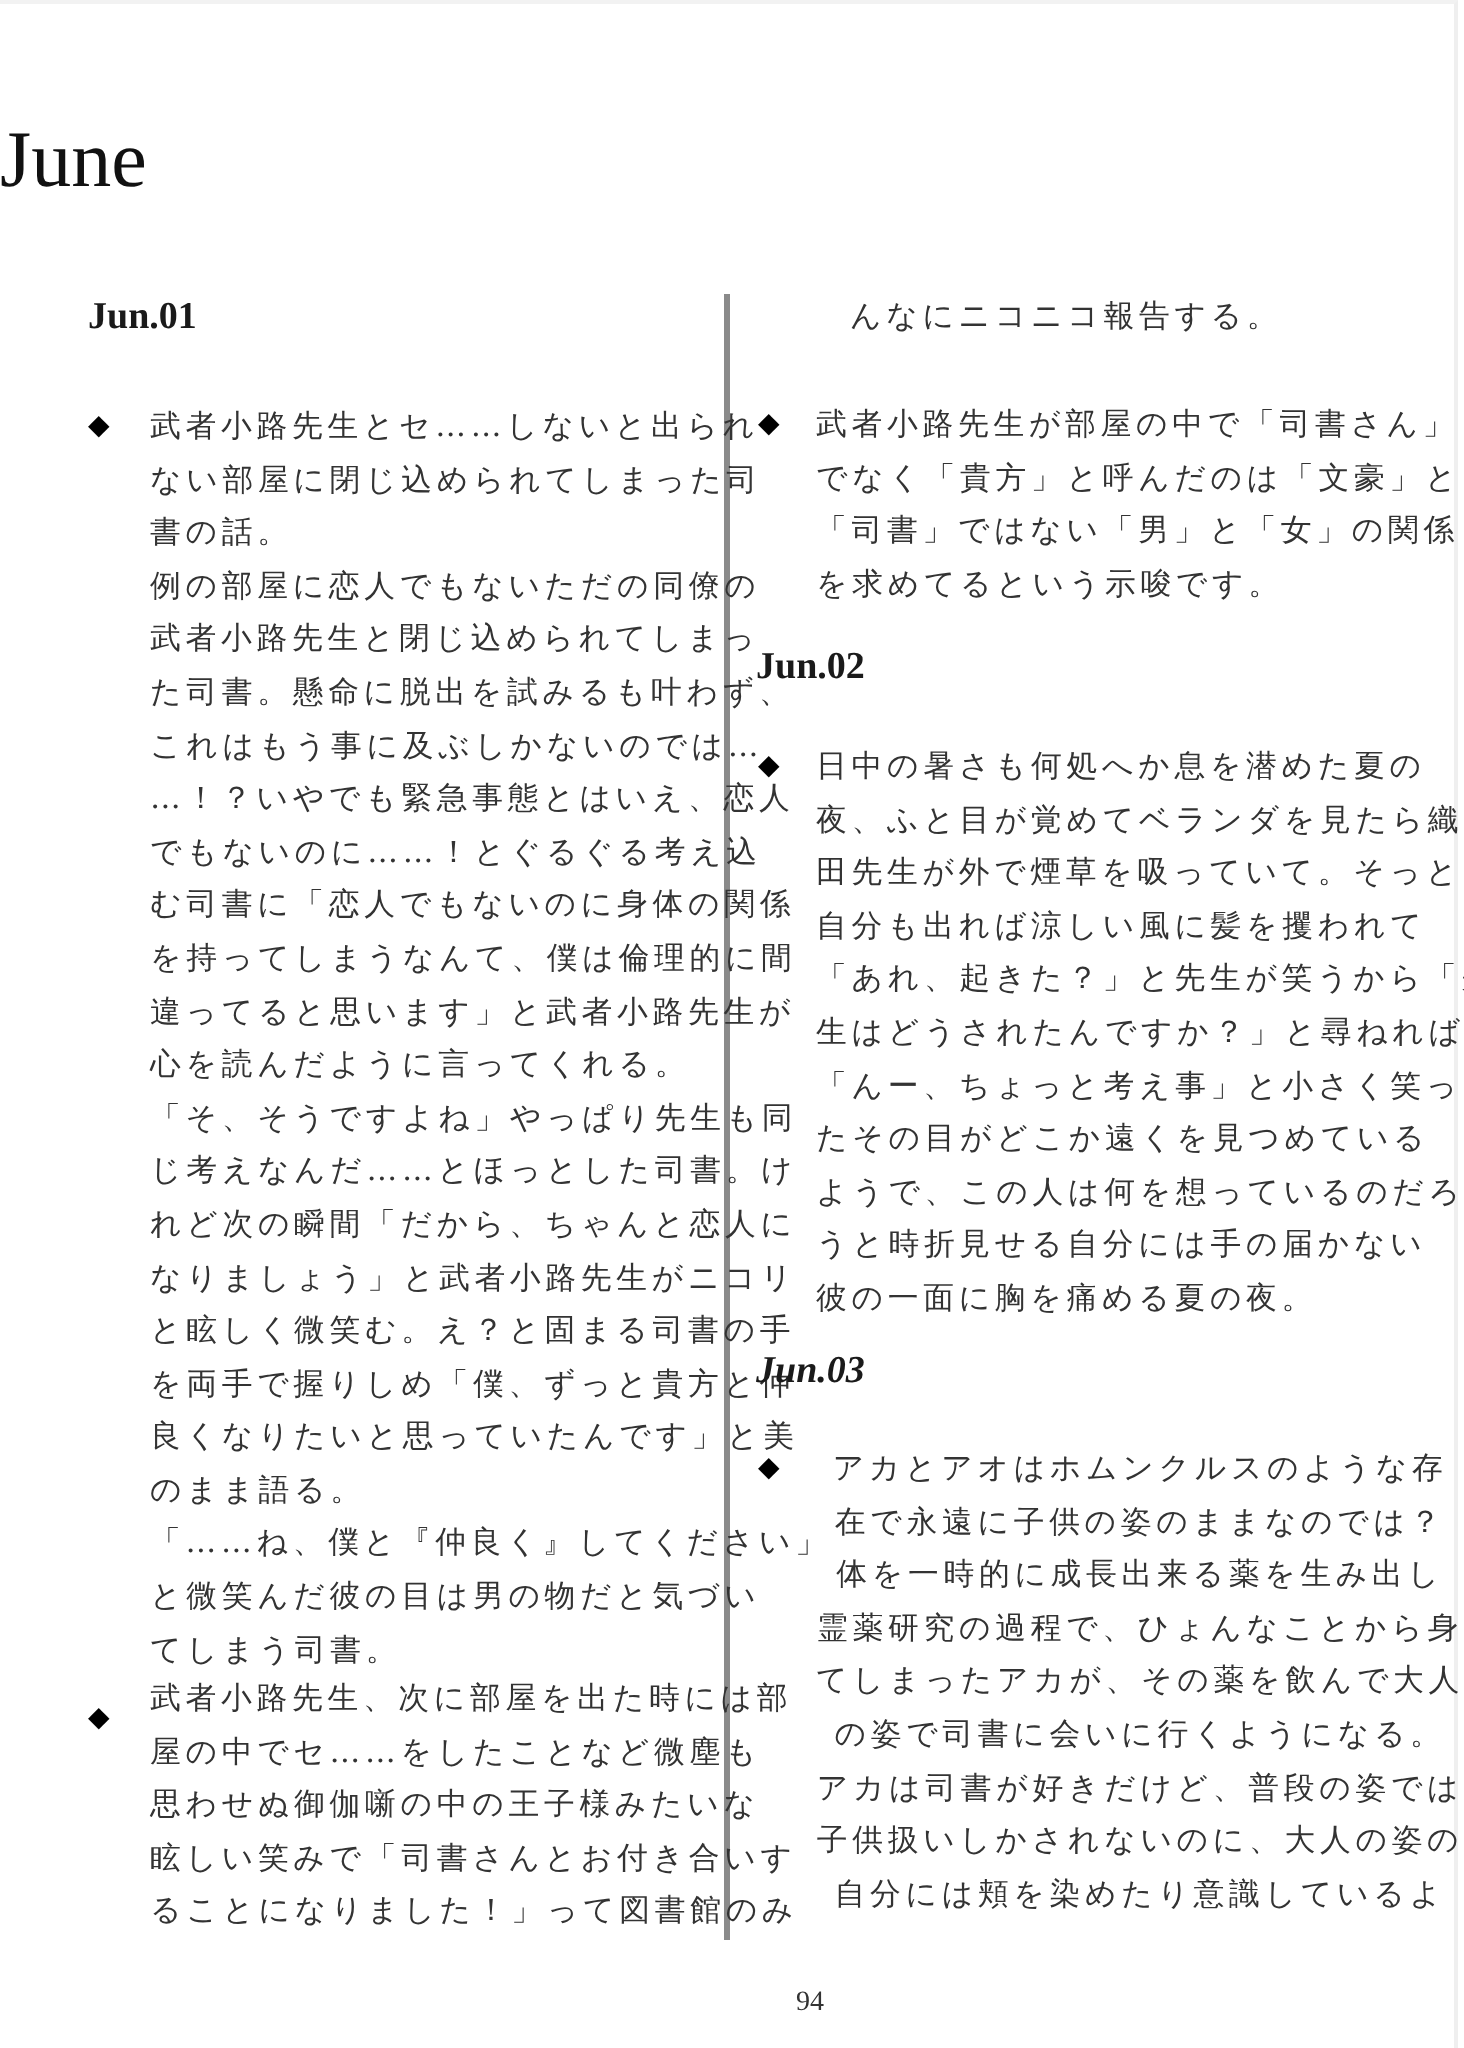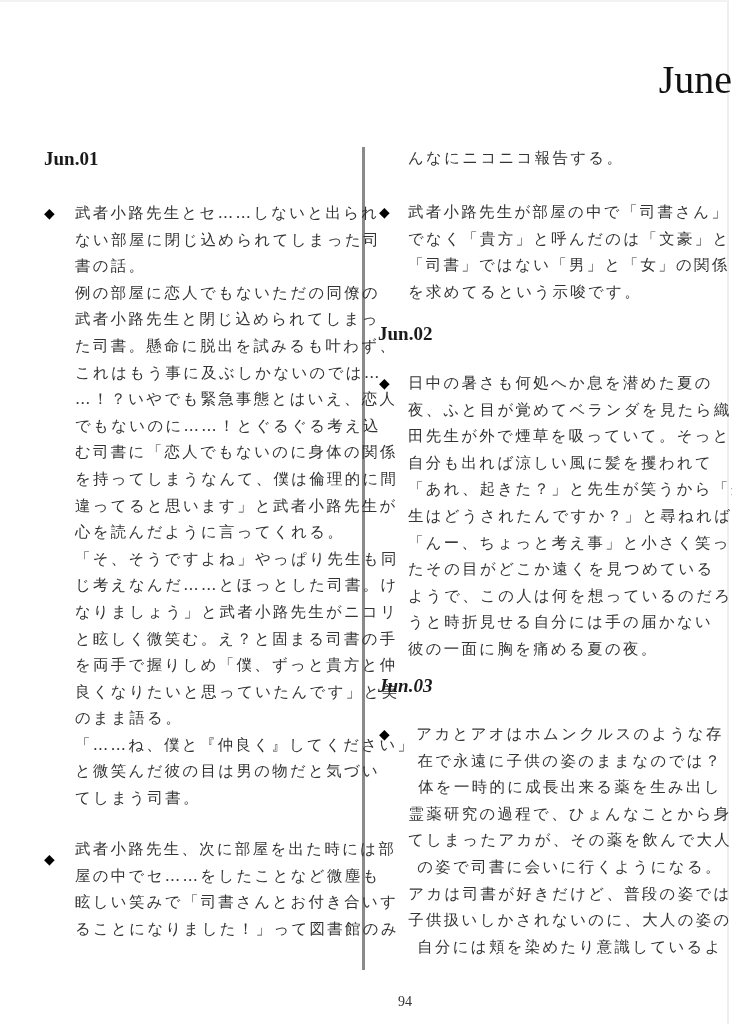--- a/index.html
+++ b/index.html
@@ -7,21 +7,21 @@
     width: 732px; height: 1024px; position: relative; overflow: hidden;
     font-family: "DejaVu Serif", "Liberation Serif", serif;
     color: #2a2a2a;
   }
   .page-border {
     position: absolute; left: 0; top: 0; width: 729px; height: 1024px;
     border-right: 2px solid #efefef; border-top: 2px solid #f2f2f2;
     box-sizing: border-box; pointer-events: none;
   }
   .title {
-    position: absolute; left: 0; width: 732px; top: 56px; text-align: right;
+    position: absolute; left: 0; width: 732px; top: 56px; text-align: left;
     font-family: "Liberation Serif", serif; font-size: 40px; color: #111;
     letter-spacing: 0px;
   }
   .divider {
     position: absolute; left: 362px; top: 147px; width: 3px; height: 823px;
     background: #8a8a8a;
   }
   .col { position: absolute; top: 0; }
   .col-left { left: 0; width: 362px; }
   .col-right { left: 365px; width: 367px; }
@@ -66,44 +66,46 @@
       <span class="line">た司書。懸命に脱出を試みるも叶わず、</span>
       <span class="line">これはもう事に及ぶしかないのでは…</span>
       <span class="line">…！？いやでも緊急事態とはいえ、恋人</span>
       <span class="line">でもないのに……！とぐるぐる考え込</span>
       <span class="line">む司書に「恋人でもないのに身体の関係</span>
       <span class="line">を持ってしまうなんて、僕は倫理的に間</span>
       <span class="line">違ってると思います」と武者小路先生が</span>
       <span class="line">心を読んだように言ってくれる。</span>
       <span class="line">「そ、そうですよね」やっぱり先生も同</span>
       <span class="line">じ考えなんだ……とほっとした司書。け</span>
+      <span class="line">れど次の瞬間「だから、ちゃんと恋人に</span>
       <span class="line">なりましょう」と武者小路先生がニコリ</span>
       <span class="line">と眩しく微笑む。え？と固まる司書の手</span>
       <span class="line">を両手で握りしめ「僕、ずっと貴方と仲</span>
       <span class="line">良くなりたいと思っていたんです」と美</span>
       <span class="line">のまま語る。</span>
       <span class="line">「……ね、僕と『仲良く』してください」</span>
       <span class="line">と微笑んだ彼の目は男の物だと気づい</span>
       <span class="line">てしまう司書。</span>
     </div>
   </div>
 
   <div class="entry">
     <span class="bullet" style="left:44px; top:846px;">◆</span>
     <div class="lines" style="left:75px; top:836px;">
       <span class="line">武者小路先生、次に部屋を出た時には部</span>
       <span class="line">屋の中でセ……をしたことなど微塵も</span>
+      <span class="line">思わせぬ御伽噺の中の王子様みたいな</span>
       <span class="line">眩しい笑みで「司書さんとお付き合いす</span>
       <span class="line">ることになりました！」って図書館のみ</span>
     </div>
   </div>
 </div>
 
 <div class="col col-right">
-  <div class="lines" style="left:43px; top:145px;">
+  <div class="lines" style="left:60px; top:145px;">
     <span class="line">んなにニコニコ報告する。</span>
   </div>
 
   <div class="entry">
     <span class="bullet" style="left:14px; top:199px;">◆</span>
     <div class="lines" style="left:43px; top:199px;">
       <span class="line">武者小路先生が部屋の中で「司書さん」</span>
       <span class="line">でなく「貴方」と呼んだのは「文豪」と</span>
       <span class="line">「司書」ではない「男」と「女」の関係</span>
       <span class="line">を求めてるという示唆です。</span>

